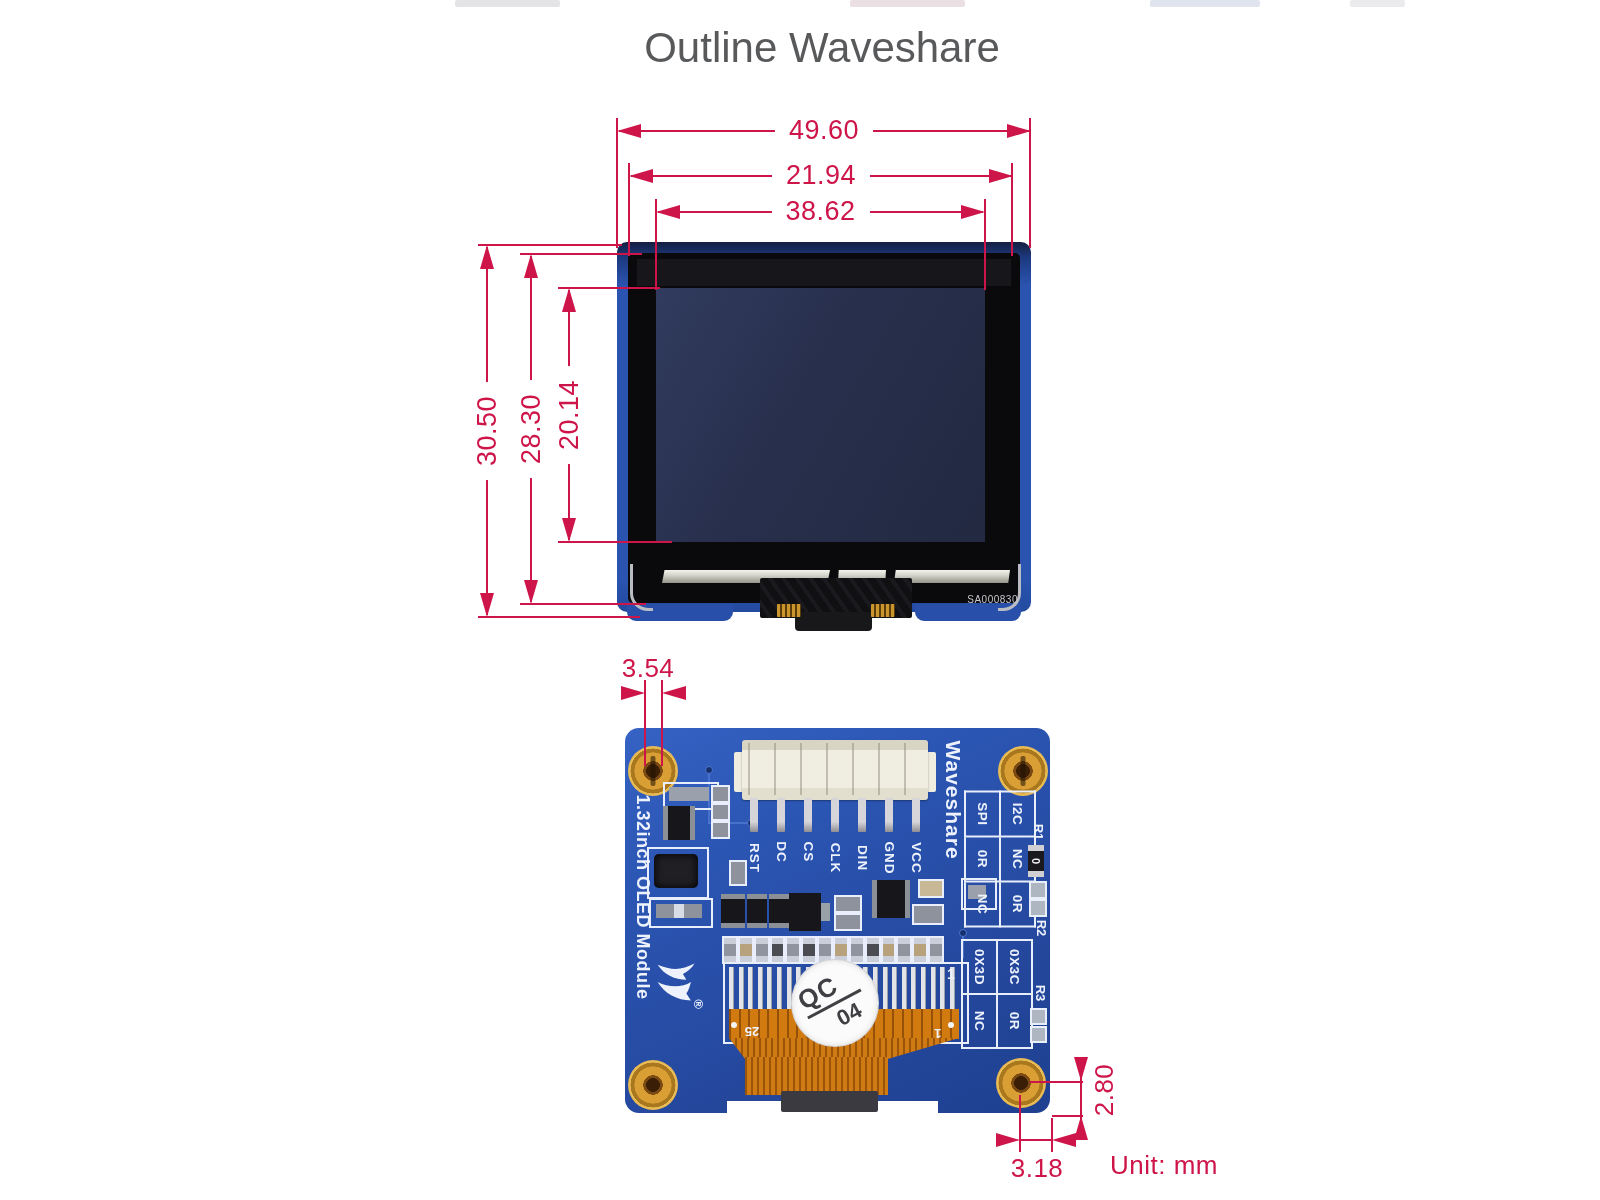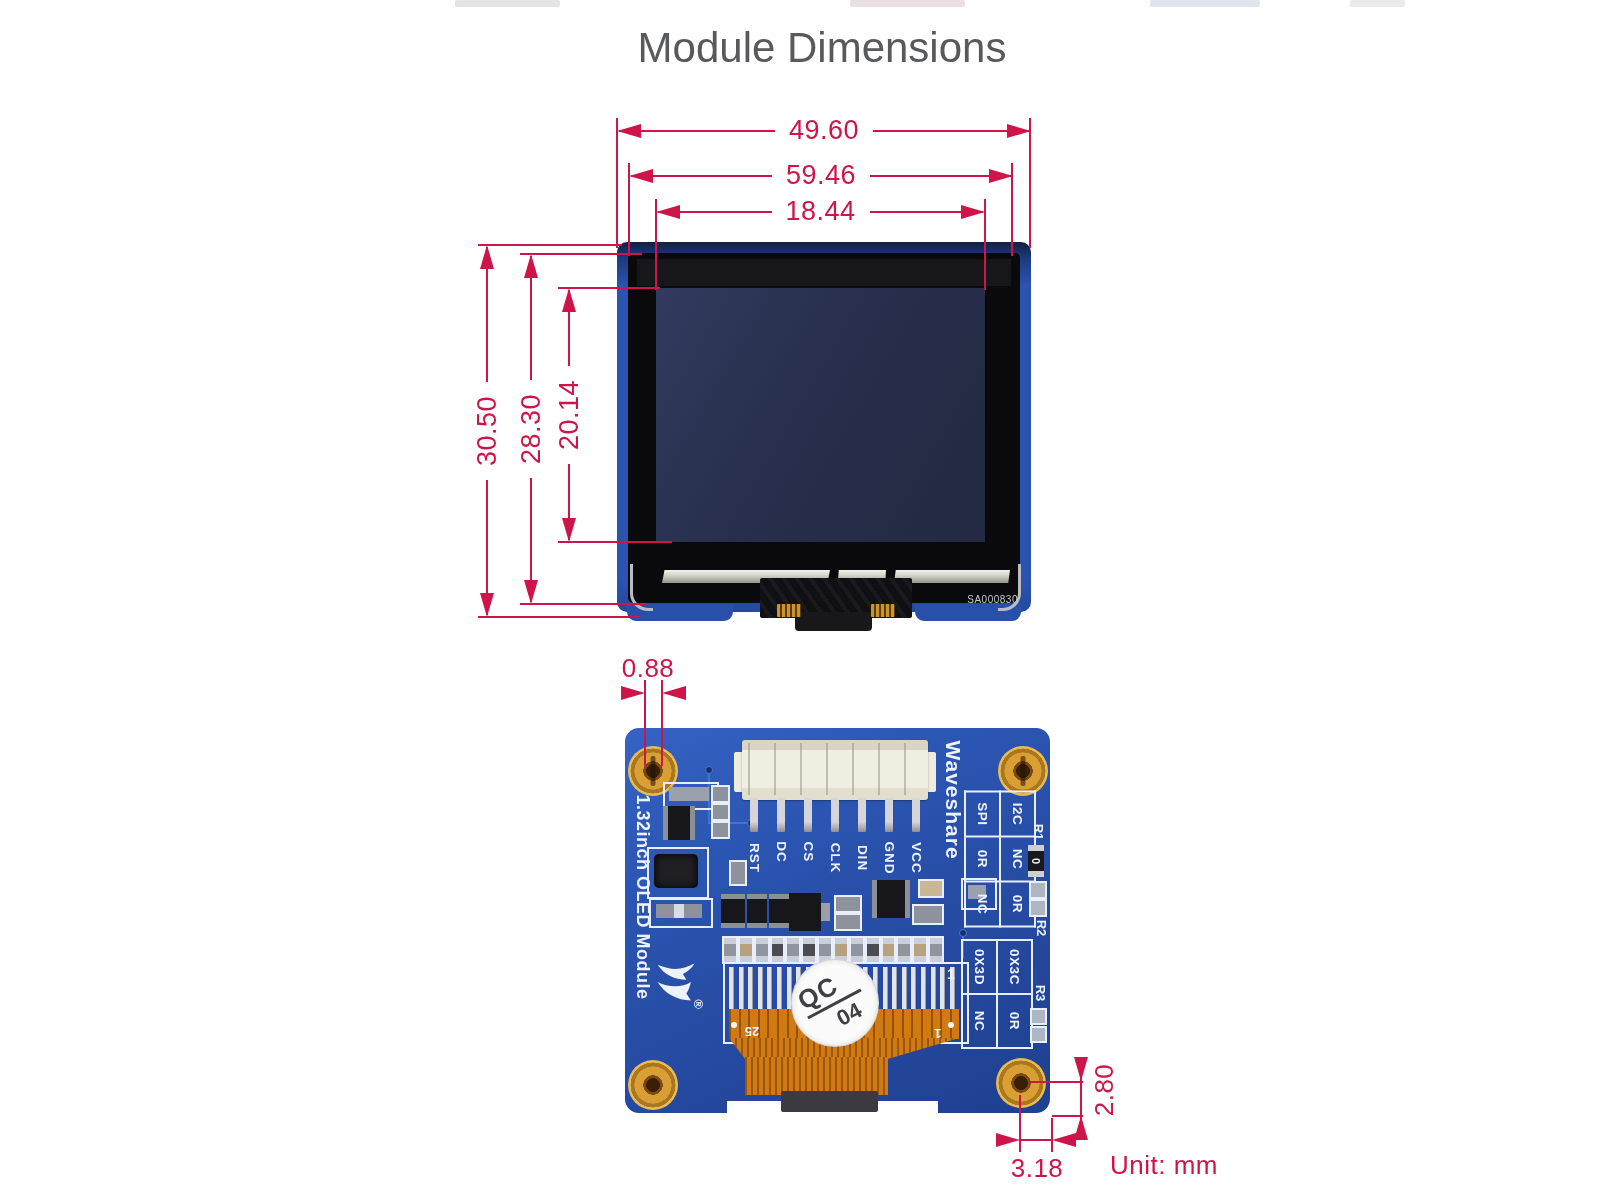--- a/index.html
+++ b/index.html
@@ -51,21 +51,21 @@
   .frag{position:absolute;top:0;height:7px;border-radius:2px}
 </style>
 </head>
 <body>
 
 <div class="frag" style="left:455px;width:105px;background:#e4e4e6"></div>
 <div class="frag" style="left:850px;width:115px;background:#eadfe2"></div>
 <div class="frag" style="left:1150px;width:110px;background:#e0e4ee"></div>
 <div class="frag" style="left:1350px;width:55px;background:#ebebee"></div>
 
-<div class="a c" style="left:822px;top:48px;font-size:42px;color:#58595b;white-space:nowrap">Module Dimensions</div>
+<div class="a c" style="left:822px;top:48px;font-size:42px;color:#58595b;white-space:nowrap">Outline Waveshare</div>
 
 <div class="a" style="left:617px;top:242px;width:414px;height:370px;border-radius:10px;
             background:linear-gradient(180deg,#141f40 0,#1c3a80 16px,#2b54b1 44px,#2b54b1 calc(100% - 34px),#224a9e 100%)"></div>
 <div class="a" style="left:627px;top:604px;width:106px;height:17px;background:#2850aa;border-radius:0 0 9px 9px"></div>
 <div class="a" style="left:915px;top:604px;width:106px;height:17px;background:#2850aa;border-radius:0 0 9px 9px"></div>
 <div class="a" style="left:628px;top:253px;width:392px;height:350px;background:#0a0a0d;border-radius:5px"></div>
 <div class="a" style="left:637px;top:259px;width:374px;height:27px;background:#16161b"></div>
 <div class="a" style="left:656px;top:288px;width:329px;height:254px;
             background:linear-gradient(120deg,#313b5e 0%,#272f4c 45%,#222941 100%)"></div>
 <div class="strip" style="left:662px;top:570px;width:168px;height:13px"></div>
@@ -90,27 +90,27 @@
 <div class="dim-h" style="left:617px;top:123px;width:414px">
   <i class="tri tl" style="left:0;top:1px"></i>
   <i class="tri tr" style="right:0;top:1px"></i>
   <span class="ln"></span>
     <span class="lab">49.60</span>
 </div>
 <div class="dim-h" style="left:629px;top:168px;width:384px">
   <i class="tri tl" style="left:0;top:1px"></i>
   <i class="tri tr" style="right:0;top:1px"></i>
   <span class="ln"></span>
-    <span class="lab">59.46</span>
+    <span class="lab">21.94</span>
 </div>
 <div class="dim-h" style="left:656px;top:204px;width:329px">
   <i class="tri tl" style="left:0;top:1px"></i>
   <i class="tri tr" style="right:0;top:1px"></i>
   <span class="ln"></span>
-    <span class="lab">18.44</span>
+    <span class="lab">38.62</span>
 </div>
 
 <div class="ext" style="left:478px;top:244px;width:144px;height:2px"></div>
 <div class="ext" style="left:478px;top:616px;width:162px;height:2px"></div>
 <div class="ext" style="left:520px;top:253px;width:122px;height:2px"></div>
 <div class="ext" style="left:520px;top:603px;width:126px;height:2px"></div>
 <div class="ext" style="left:558px;top:287px;width:102px;height:2px"></div>
 <div class="ext" style="left:558px;top:541px;width:114px;height:2px"></div>
 
 <div class="dim-v" style="left:479px;top:245px;height:372px">
@@ -284,21 +284,21 @@
 <div class="a" style="left:781px;top:1091px;width:97px;height:21px;background:#3a3a40;border-radius:2px"></div>
 
 <div class="a c" style="left:835px;top:1003px;width:86px;height:86px;border-radius:50%;background:#fbfbfb;box-shadow:0 0 0 1px #d4d4d6, inset 0 0 6px rgba(0,0,0,.12)">
   <div class="a c" style="left:50%;top:50%;width:70px;height:64px;transform:translate(-50%,-50%) rotate(-28deg)">
     <span class="a" style="left:4px;top:0;font-size:26px;font-weight:bold;color:#3f3f44;letter-spacing:1px">QC</span>
     <span class="a" style="left:4px;top:31px;width:60px;height:3px;background:#3f3f44"></span>
     <span class="a" style="left:30px;top:36px;font-size:22px;font-weight:bold;color:#3f3f44">04</span>
   </div>
 </div>
 
-<span class="a c dim-num" style="left:648px;top:668px">0.88</span>
+<span class="a c dim-num" style="left:648px;top:668px">3.54</span>
 <i class="tri tr" style="left:621px;top:686px"></i>
 <i class="tri tl" style="left:662px;top:686px"></i>
 <div class="ext" style="left:644px;top:680px;width:2px;height:86px"></div>
 <div class="ext" style="left:661px;top:680px;width:2px;height:86px"></div>
 
 <div class="ext" style="left:1030px;top:1081px;width:53px;height:2px"></div>
 <div class="ext" style="left:1052px;top:1115px;width:31px;height:2px"></div>
 <div class="ext" style="left:1080px;top:1060px;width:2px;height:76px"></div>
 <i class="tri td" style="left:1074px;top:1057px"></i>
 <i class="tri tu" style="left:1074px;top:1116px"></i>

